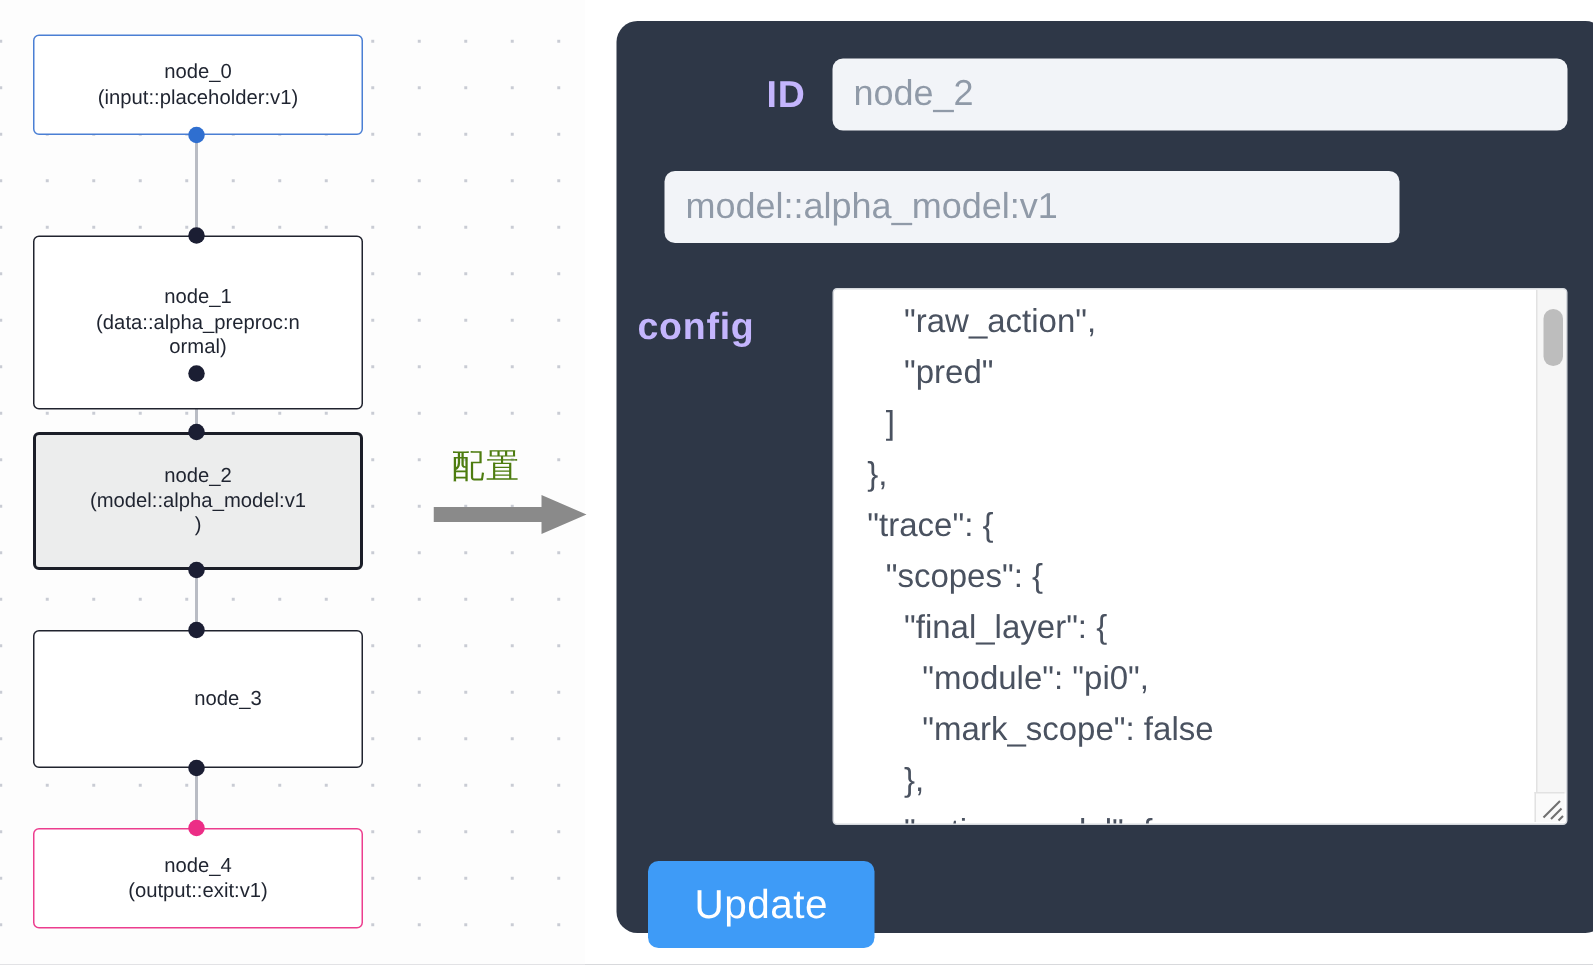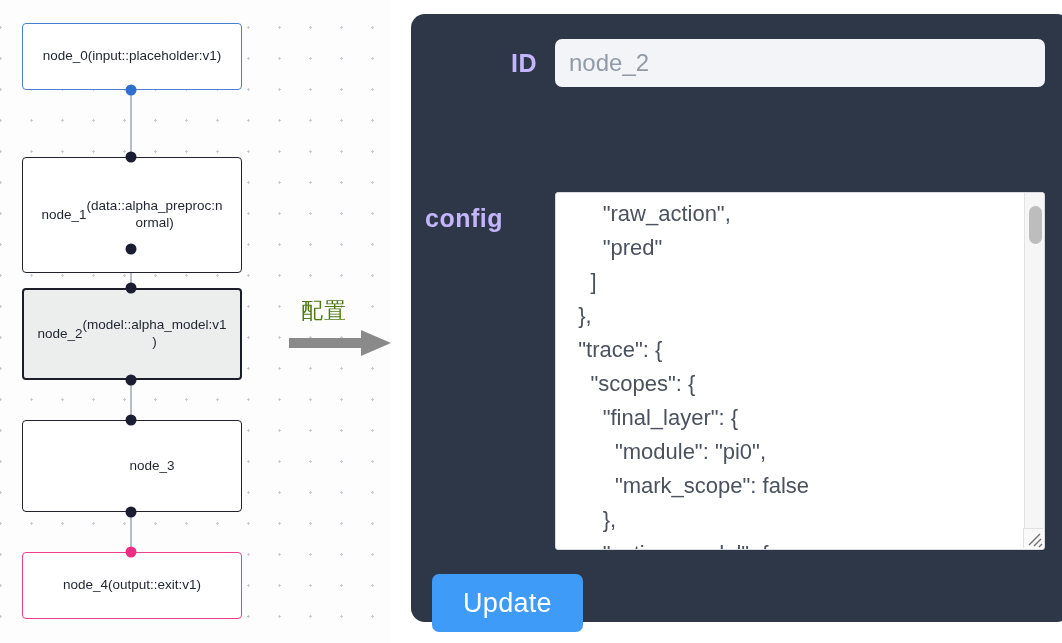--- a/index.html
+++ b/index.html
@@ -39,21 +39,21 @@
   }
 
   .node {
     position: absolute;
     left: 22px;
     width: 220px;
     border: 1.6px solid #20232e;
     border-radius: 4px;
     background: #ffffff;
     display: flex;
-    flex-direction: row;
+    flex-direction: column;
     align-items: center;
     justify-content: center;
     text-align: center;
     padding: 4px 8px;
     line-height: 1.25;
     color: #1f2430;
     font-size: 13.5px;
     z-index: 3;
   }
   .node .ln { display: block; white-space: pre-wrap; word-break: break-all; }
@@ -261,20 +261,21 @@
   </div>
 
   <div id="config-panel">
 
     <div class="field-row" id="row-id">
       <div class="field-label">ID</div>
       <input class="text-input" id="id-input" type="text" value="node_2" style="">
     </div>
 
     <div class="field-row" id="row-type">
+      <input class="text-input" id="type-input" type="text" value="model::alpha_model:v1" style="">
     </div>
 
     <div class="field-row" id="row-config">
       <div class="field-label">config</div>
       <div id="config-textarea-wrap">
         <textarea id="config-textarea" spellcheck="false" style="">      "raw_action",
       "pred"
     ]
   },
   "trace": {

